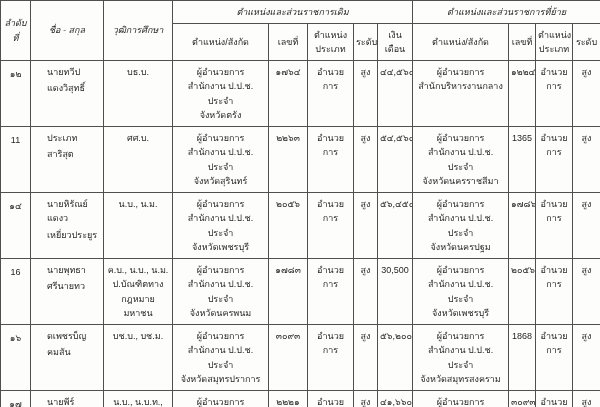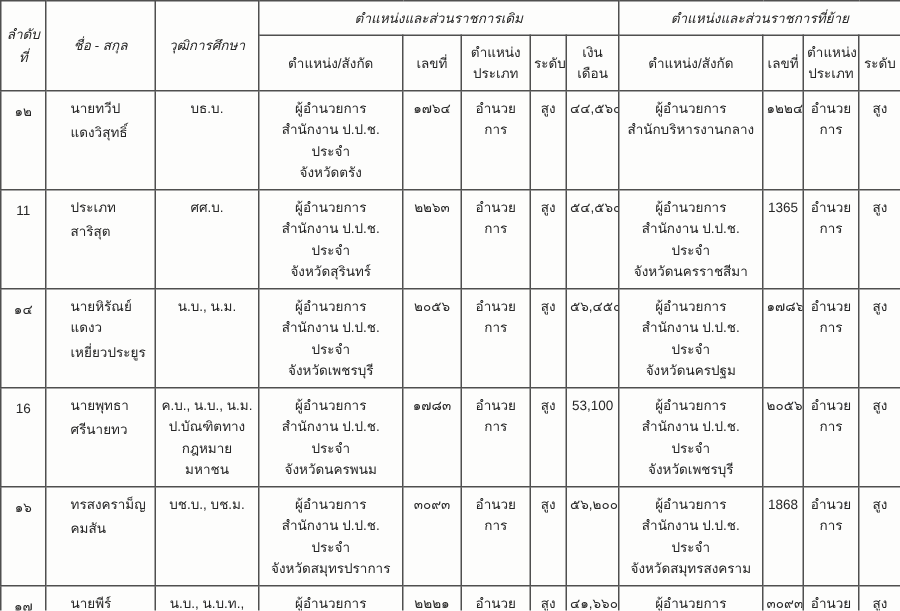--- a/index.html
+++ b/index.html
@@ -129,31 +129,31 @@
       <td class="c-name"><span class="n1">นายพุทธา</span><span class="n2">ศรีนายทว</span></td>
       <td>ค.บ., น.บ., น.ม.
 ป.บัณฑิตทางกฎหมาย
 มหาชน</td>
       <td>ผู้อำนวยการ
 สำนักงาน ป.ป.ช. ประจำ
 จังหวัดนครพนม</td>
       <td>๑๗๘๓</td>
       <td>อำนวยการ</td>
       <td>สูง</td>
-      <td>53,100</td>
+      <td>30,500</td>
       <td>ผู้อำนวยการ
 สำนักงาน ป.ป.ช. ประจำ
 จังหวัดเพชรบุรี</td>
       <td>๒๐๕๖</td>
       <td>อำนวยการ</td>
       <td>สูง</td>
     </tr>
     <tr>
       <td class="c-no">๑๖</td>
-      <td class="c-name"><span class="n1">ทรสงคราม็ญ</span><span class="n2">คมสัน</span></td>
+      <td class="c-name"><span class="n1">ดเพชรบ็ญ</span><span class="n2">คมสัน</span></td>
       <td>บช.บ., บช.ม.</td>
       <td>ผู้อำนวยการ
 สำนักงาน ป.ป.ช. ประจำ
 จังหวัดสมุทรปราการ</td>
       <td>๓๐๙๓</td>
       <td>อำนวยการ</td>
       <td>สูง</td>
       <td>๕๖,๒๐๐</td>
       <td>ผู้อำนวยการ
 สำนักงาน ป.ป.ช. ประจำ

